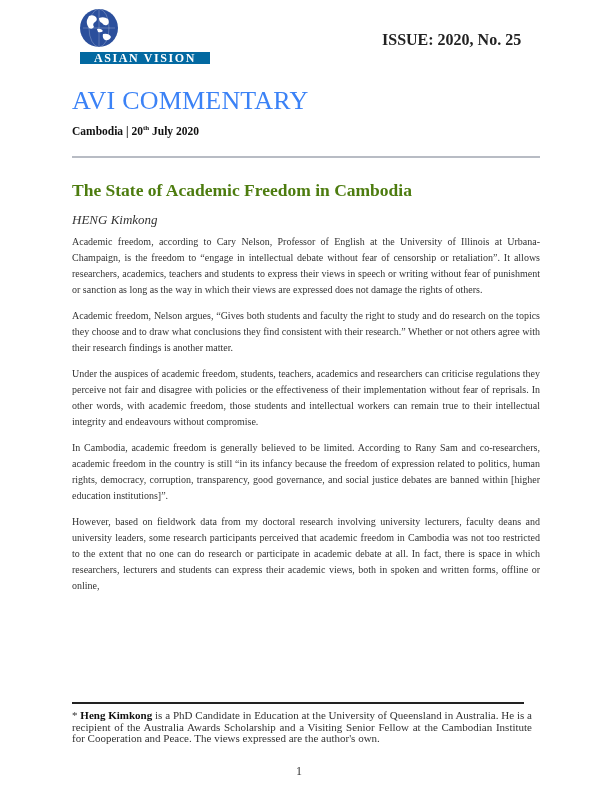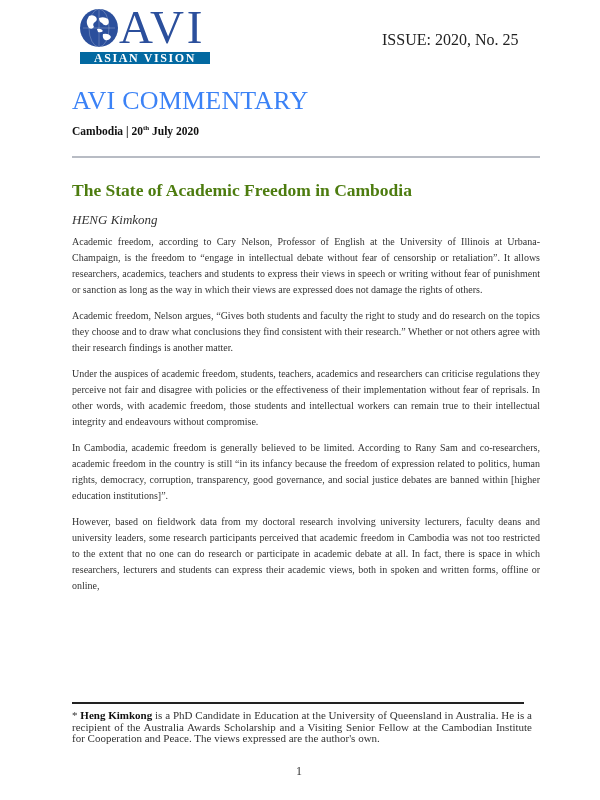--- a/index.html
+++ b/index.html
@@ -1,21 +1,21 @@
 <!DOCTYPE html>
 <html><head>
 <meta charset="utf-8">
 <style>
   html, body { margin: 0; padding: 0; background: #ffffff; }
   body { width: 600px; height: 800px; position: relative; overflow: hidden; font-family: "Liberation Serif", serif; color: #222; }
   .logo { position: absolute; left: 79px; top: 8px; width: 135px; height: 58px; }
   .globe { position: absolute; left: 0; top: 0; width: 40px; height: 40px; }
   .logo-text { position: absolute; left: 40px; top: -6px; font-family: "Liberation Serif", serif; font-size: 47px; color: #2b4f9c; letter-spacing: 3px; line-height: 50px; }
   .logo-bar { position: absolute; left: 1px; top: 44px; width: 130px; height: 12px; background: #0369a1; color: #fff; font-family: Liberation Serif, serif; font-weight: bold; font-size: 12px; letter-spacing: 1.6px; line-height: 12px; text-align: center; }
-  .issue { position: absolute; left: 382px; top: 31px; font-size: 16px; font-weight: normal; color: #222; }
+  .issue { position: absolute; left: 382px; top: 31px; font-size: 16px; font-weight: bold; color: #222; }
   .commentary { position: absolute; left: 72px; top: 86px; font-size: 26px; color: #3b82f6; letter-spacing: 0.2px; }
   .dateline { position: absolute; left: 72px; top: 124px; font-size: 11.5px; font-weight: bold; color: #111; }
   .dateline sup { font-size: 7px; }
   .rule-top { position: absolute; left: 72px; top: 156px; width: 468px; height: 2px; background: #b8bcc4; }
   .title { position: absolute; left: 72px; top: 180px; font-size: 17.5px; font-weight: bold; color: #4d7c0f; }
   .author { position: absolute; left: 72px; top: 212px; font-size: 13px; font-style: italic; color: #333; }
   .body { position: absolute; left: 72px; top: 234px; width: 468px; font-size: 10px; line-height: 16px; text-align: justify; color: #333; }
   .body p { margin: 0 0 10px 0; }
   .rule-foot { position: absolute; left: 72px; top: 702px; width: 452px; height: 1.5px; background: #222; }
   .footnote { position: absolute; left: 72px; top: 710px; width: 460px; font-size: 11px; line-height: 11.5px; color: #333; text-align: justify; }
@@ -28,21 +28,20 @@
 <div class="logo">
   <svg class="globe" viewBox="0 0 40 40">
     <circle cx="20" cy="20" r="19" fill="#2b4f9c"></circle>
     <path d="M10 8 Q14 6 17 9 Q19 12 16 14 Q13 16 15 19 Q13 22 10 20 Q7 16 8 12 Z" fill="#ffffff"></path>
     <path d="M20 10 Q25 8 29 11 Q31 15 28 17 Q25 18 23 15 Q20 14 20 10 Z" fill="#ffffff"></path>
     <path d="M18 21 Q22 20 24 23 Q22 25 19 24 Z" fill="#ffffff"></path>
     <path d="M24 26 Q30 25 32 29 Q30 33 26 32 Q23 30 24 26 Z" fill="#ffffff"></path>
     <path d="M4 20 L36 20 M20 2 L20 38" stroke="#ffffff" stroke-width="0.4" opacity="0.6"></path>
     <ellipse cx="20" cy="20" rx="10" ry="19" fill="none" stroke="#ffffff" stroke-width="0.4" opacity="0.6"></ellipse>
   </svg>
-  <div class="logo-text">AVI</div>
   <div class="logo-bar">ASIAN VISION INSTITUTE</div>
 </div>
 
 <div class="issue">ISSUE: 2020, No. 25</div>
 
 <div class="commentary">AVI COMMENTARY</div>
 
 <div class="dateline"><span>Cambodia | 20</span><sup>th</sup><span> July 2020</span></div>
 
 <div class="rule-top"></div>

